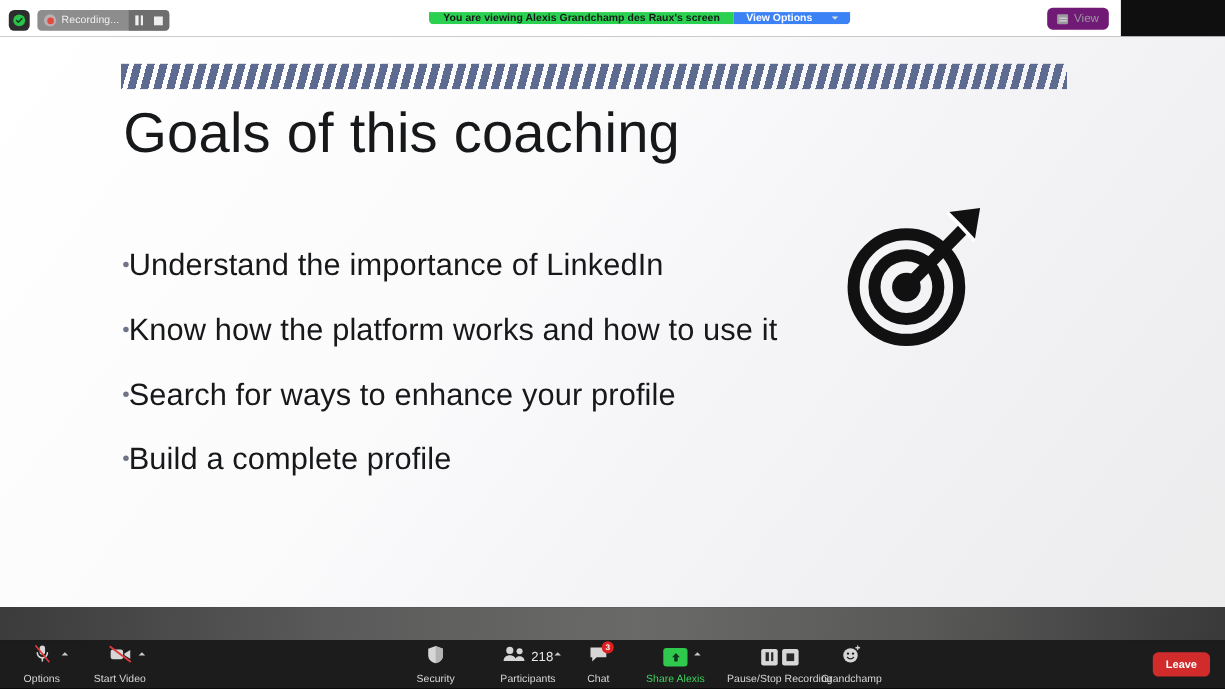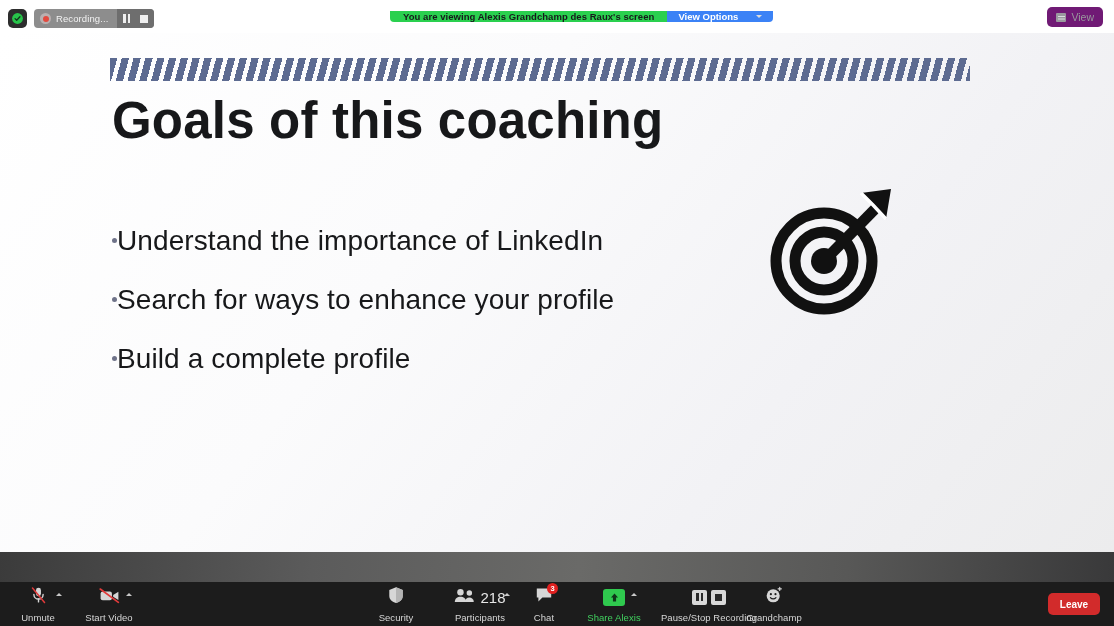--- a/index.html
+++ b/index.html
@@ -20,21 +20,21 @@
   #app {
     position: absolute;
     inset: 0;
     background: #0f0f0f;
   }
 
   
   .topbar {
     position: absolute;
     left: 0; top: 0;
-    width: 1114px;
+    width: 1019px;
     height: 33px;
     background: #ffffff;
     z-index: 40;
   }
 
   
   .rec-group {
     position: absolute;
     left: 8px; top: 9px;
     display: flex;
@@ -188,21 +188,21 @@
     background-image: repeating-linear-gradient(
         105deg,
         #5d6b91 0px, #5d6b91 7px,
         rgba(0,0,0,0) 7px, rgba(0,0,0,0) 11.4px);
   }
 
   .slide-title {
     position: absolute;
     left: 112px; top: 58px;
     font-size: 51px;
-    font-weight: 700;
+    font-weight: 400;
     color: #17181a;
     letter-spacing: 0.2px;
     white-space: nowrap;
   }
 
   .bullets {
     position: absolute;
     left: 112px; top: 188px;
     width: 640px;
   }
@@ -405,20 +405,24 @@
 
     <div class="slide-title">Goals of this coaching</div>
 
     <div class="bullets">
       <div class="bullet-row">
         <span class="bullet-dot"></span>
         <span class="bullet-text">Understand the importance of LinkedIn</span>
       </div>
       <div class="bullet-row">
         <span class="bullet-dot"></span>
+        <span class="bullet-text">Know how the platform works and how to use it</span>
+      </div>
+      <div class="bullet-row">
+        <span class="bullet-dot"></span>
         <span class="bullet-text">Search for ways to enhance your profile</span>
       </div>
       <div class="bullet-row">
         <span class="bullet-dot"></span>
         <span class="bullet-text">Build a complete profile</span>
       </div>
     </div>
 
     <div class="target-art">
       <svg width="140" height="140" viewBox="0 0 140 140">
@@ -442,21 +446,21 @@
       <div class="tb-icon-row">
         <span>
           <svg width="17" height="19" viewBox="0 0 24 26">
             <rect x="8.5" y="2" width="7" height="12" rx="3.5" fill="#d6d6d6"></rect>
             <path d="M5.5 11.5a6.5 6.5 0 0 0 13 0" fill="none" stroke="#d6d6d6" stroke-width="2" stroke-linecap="round"></path>
             <path d="M12 18v4" stroke="#d6d6d6" stroke-width="2" stroke-linecap="round"></path>
             <path d="M3.5 2.5 L20.5 23" stroke="#e03a3a" stroke-width="2.1" stroke-linecap="round"></path>
           </svg>
         </span>
       </div>
-      <span class="tb-label">Unmute</span>
+      <span class="tb-label">Options</span>
     </div>
     <span class="tb-unmute-ch chev-up"></span>
 
     <div class="tb-item tb-video">
       <div class="tb-icon-row">
         <span>
           <svg width="21" height="17" viewBox="0 0 26 20">
             <rect x="2" y="5" width="14" height="11" rx="2.6" fill="#d6d6d6"></rect>
             <path d="M17.5 9.5 L24 5.5 v10 l-6.5-4 z" fill="#d6d6d6"></path>
             <path d="M1.5 2 L24 18.5" stroke="#e03a3a" stroke-width="2.1" stroke-linecap="round"></path>
@@ -482,21 +486,21 @@
     <div class="tb-item tb-participants">
       <div class="tb-icon-row">
         <span>
           <svg width="21" height="15" viewBox="0 0 26 18">
             <circle cx="8" cy="5" r="4" fill="#d6d6d6"></circle>
             <path d="M1 17c0-4 3.2-6.4 7-6.4s7 2.4 7 6.4z" fill="#d6d6d6"></path>
             <circle cx="19" cy="6" r="3.4" fill="#d6d6d6"></circle>
             <path d="M13.5 17c0-3.4 2.6-5.4 5.5-5.4s5.5 2 5.5 5.4z" fill="#d6d6d6"></path>
           </svg>
         </span>
-        <span class="tb-label" style="margin-top:0;font-size:15px;color:#e6e6e6;">218</span>
+        <span class="tb-label" style="margin-top:0;font-size:12px;color:#e6e6e6;">218</span>
       </div>
       <span class="tb-label">Participants</span>
     </div>
     <span class="tb-part-ch chev-up"></span>
 
     <div class="tb-item tb-chat">
       <div class="tb-icon-row" style="position:relative;">
         <span>
           <svg width="18" height="16" viewBox="0 0 22 20">
             <path d="M2 2h18v11H9l-5 5v-5H2z" fill="#d6d6d6"></path>

